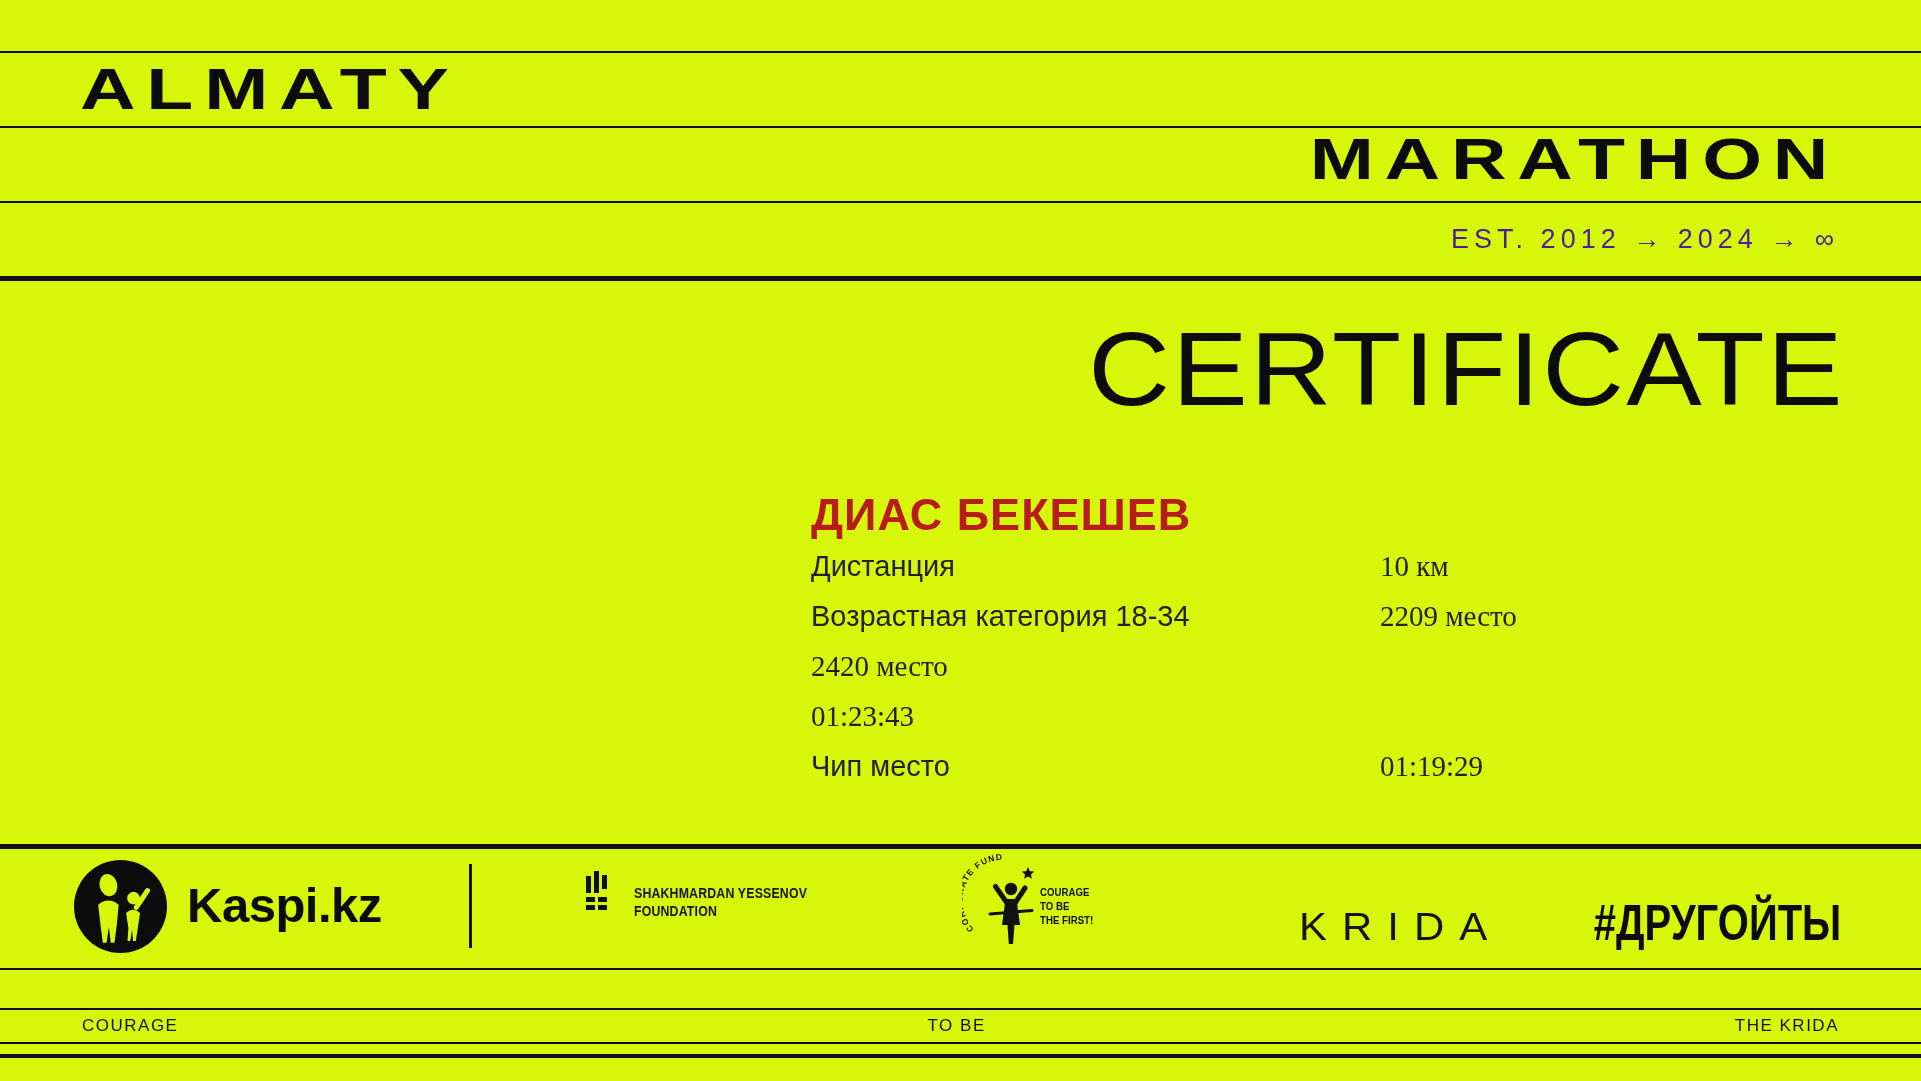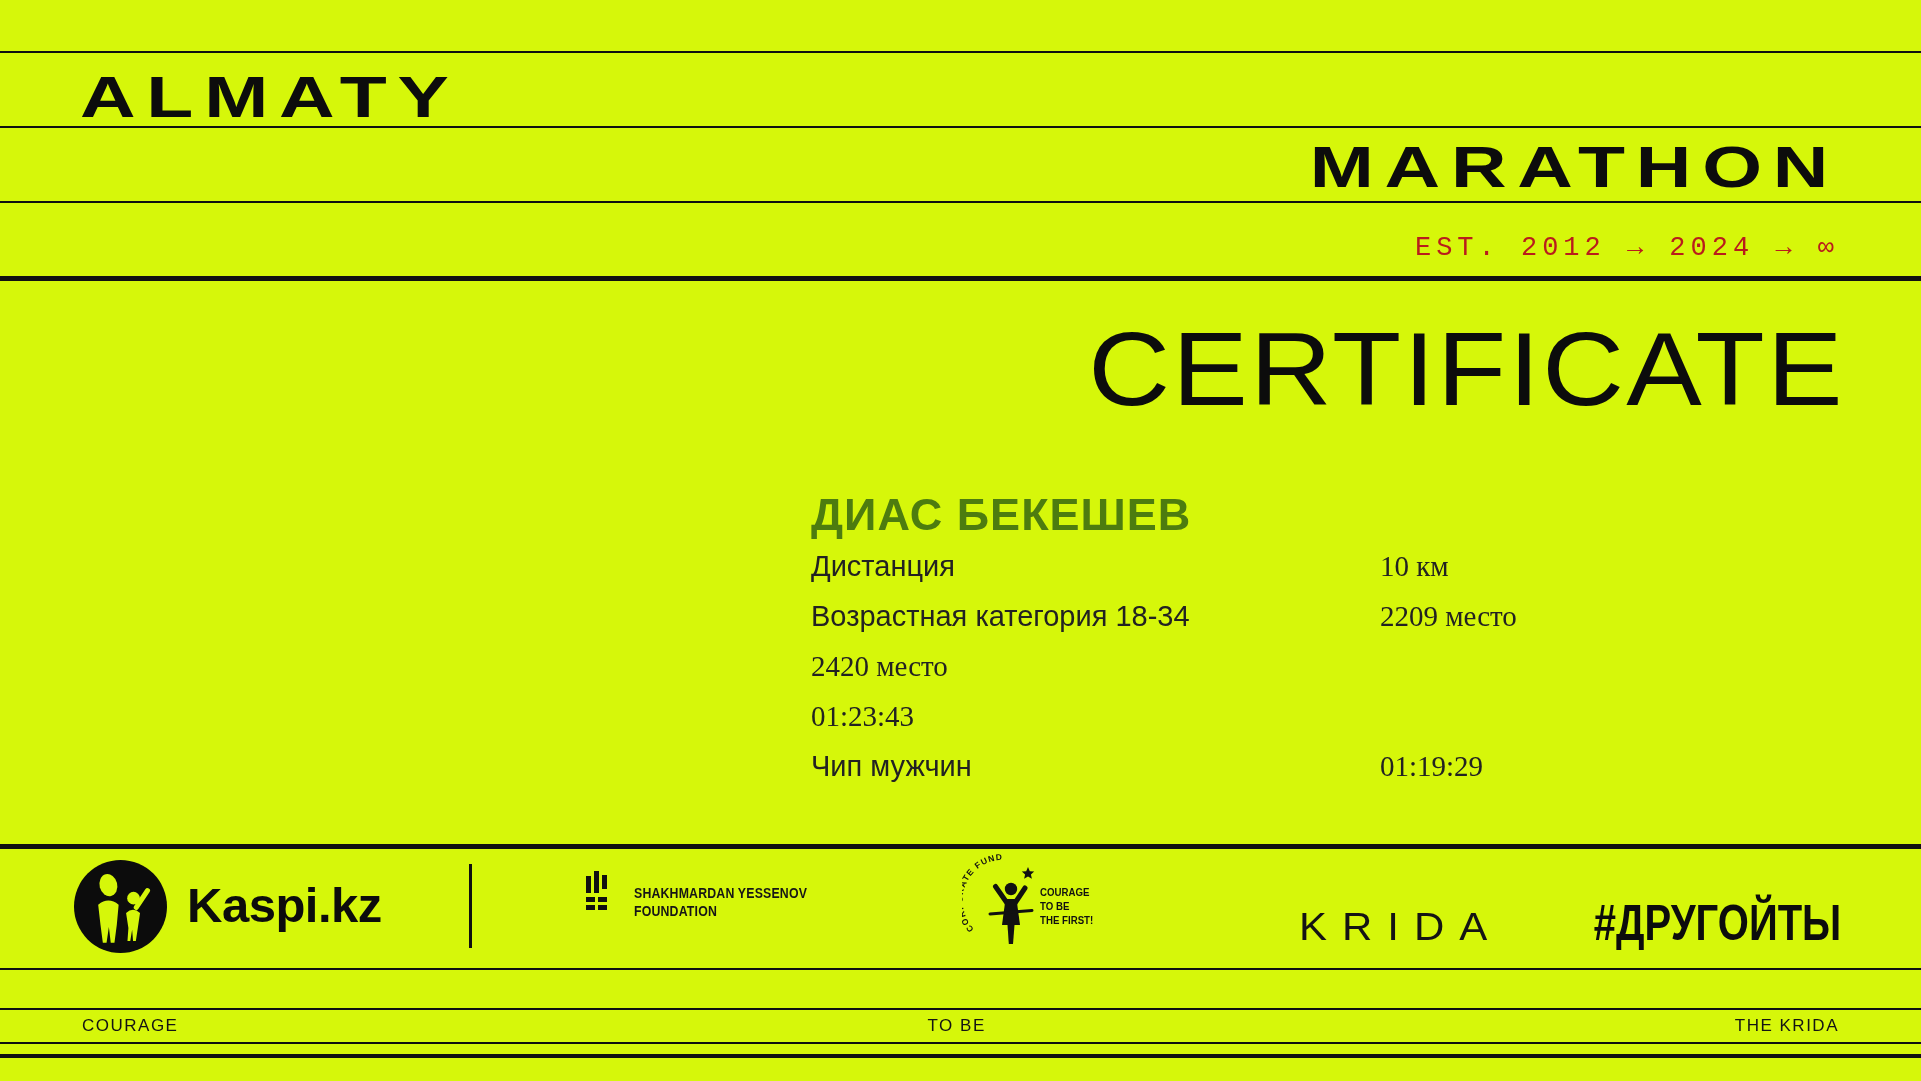--- a/index.html
+++ b/index.html
@@ -13,48 +13,47 @@
   .r1{top:51px;height:2px;}
   .r2{top:126px;height:2px;}
   .r3{top:201px;height:2px;}
   .r4{top:276px;height:5px;}
   .r5{top:844px;height:5px;}
   .r6{top:968px;height:2px;}
   .r7{top:1008px;height:2px;}
   .r8{top:1042px;height:2px;}
   .r9{top:1054px;height:4px;}
 
-  .band{position:absolute;left:0;right:0;display:flex;align-items:center;margin-top:8px;}
+  .band{position:absolute;left:0;right:0;display:flex;align-items:center;}
   .band-almaty{top:53px;height:73px;padding-left:80px;}
   .band-marathon{top:128px;height:63px;justify-content:flex-end;padding-right:82px;}
   .band-est{top:203px;height:73px;justify-content:flex-end;padding-right:82px;}
 
   .wordmark{
     font-weight:700;font-size:57px;letter-spacing:8px;line-height:1;
     white-space:nowrap;color:#0c0c0c;
   }
   .stretch-left{transform:scaleX(1.35);transform-origin:left center;}
   .stretch-right{transform:scaleX(1.35);transform-origin:right center;}
 
   .est-line{
-    font-size:27px;letter-spacing:5px;font-weight:400;color:#b91c1c;
+    font-size:27px;letter-spacing:5px;font-weight:400;color:#4c1d95;
     white-space:nowrap;
-    font-family:Liberation Mono, monospace;
   }
 
   .cert-title{
     position:absolute;right:76px;top:318px;
     font-size:103px;font-weight:400;letter-spacing:2px;line-height:1;
     color:#0c0c0c;white-space:nowrap;
     transform:scaleX(1.1);transform-origin:right center;
   }
 
   .runner-name{
     position:absolute;left:811px;top:489px;
-    font-size:45px;font-weight:700;letter-spacing:1px;color:#4d7c0f;
+    font-size:45px;font-weight:700;letter-spacing:1px;color:#b91c1c;
     white-space:nowrap;
   }
 
   .details{position:absolute;left:811px;top:541px;width:800px;}
   .detail-row{display:flex;height:50px;align-items:center;font-size:29px;color:#222;}
   .detail-label{width:569px;white-space:nowrap;}
   .detail-value{white-space:nowrap;font-family:Liberation Serif, serif;}
 
   
   .kaspi-logo{position:absolute;left:74px;top:860px;}
@@ -130,21 +129,21 @@
       <div class="detail-label">Возрастная категория 18-34</div>
       <div class="detail-value">2209 место</div>
     </div>
     <div class="detail-row">
       <div class="detail-value">2420 место</div>
     </div>
     <div class="detail-row">
       <div class="detail-value">01:23:43</div>
     </div>
     <div class="detail-row">
-      <div class="detail-label">Чип мужчин</div>
+      <div class="detail-label">Чип место</div>
       <div class="detail-value">01:19:29</div>
     </div>
   </div>
 
   <div class="kaspi-logo">
     <svg width="93" height="93" viewBox="0 0 100 100">
       <circle cx="50" cy="50" r="50" fill="#0c0c0c"></circle>
       <ellipse cx="37" cy="27" rx="9.5" ry="12" transform="rotate(-14 37 27)" fill="#d6f70a"></ellipse>
       <path d="M26 48 Q37 39 48 48 L46 70 L43.5 89 L39.5 89 L37.5 72 L35 89 L31 89 L28.5 70 Z" fill="#d6f70a"></path>
       <circle cx="64" cy="41" r="6.8" fill="#d6f70a"></circle>

